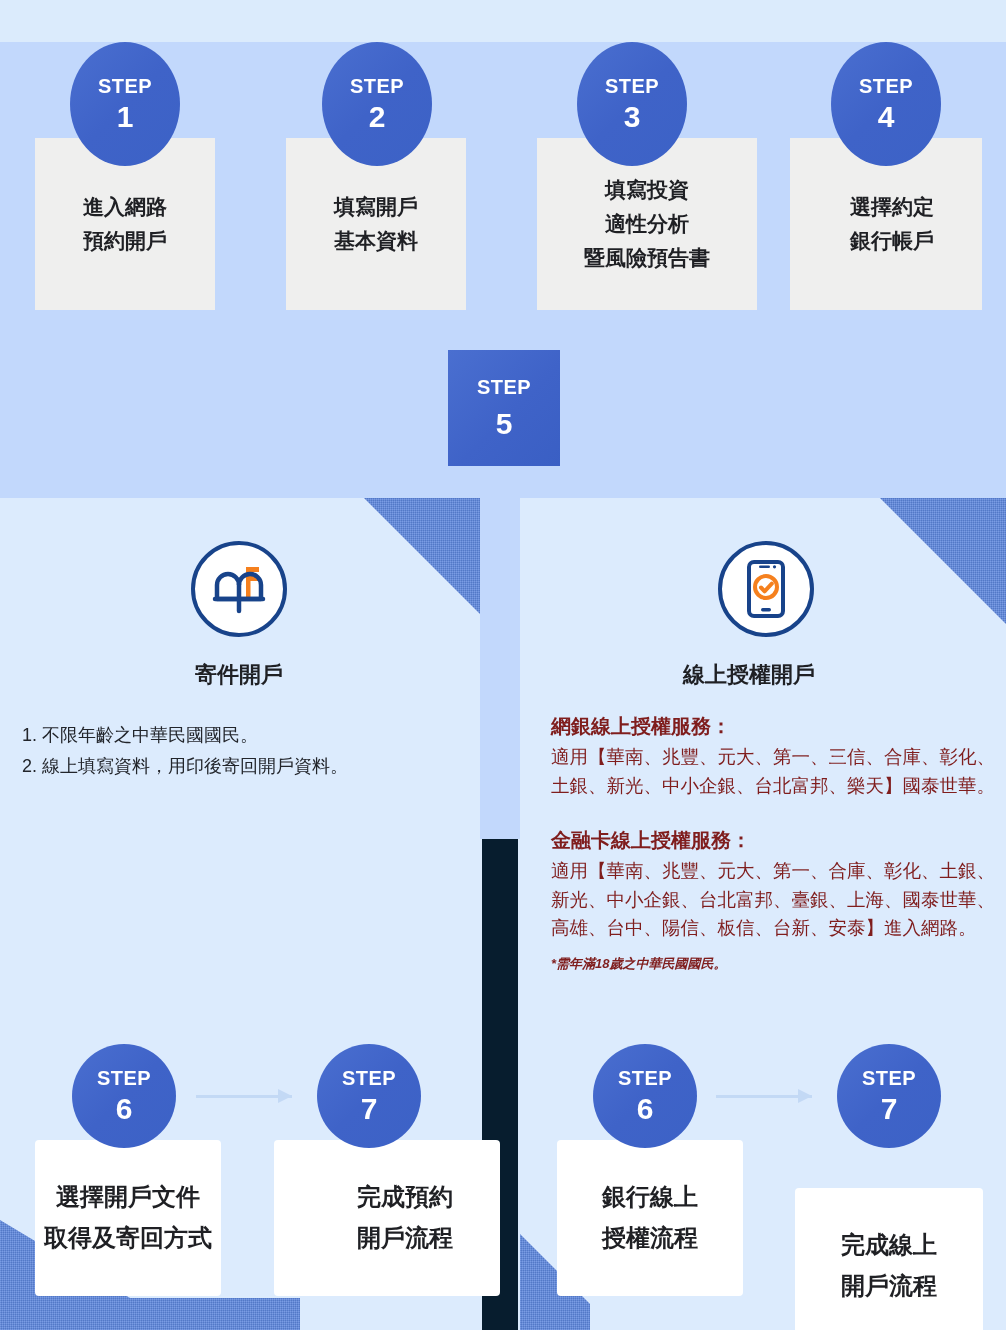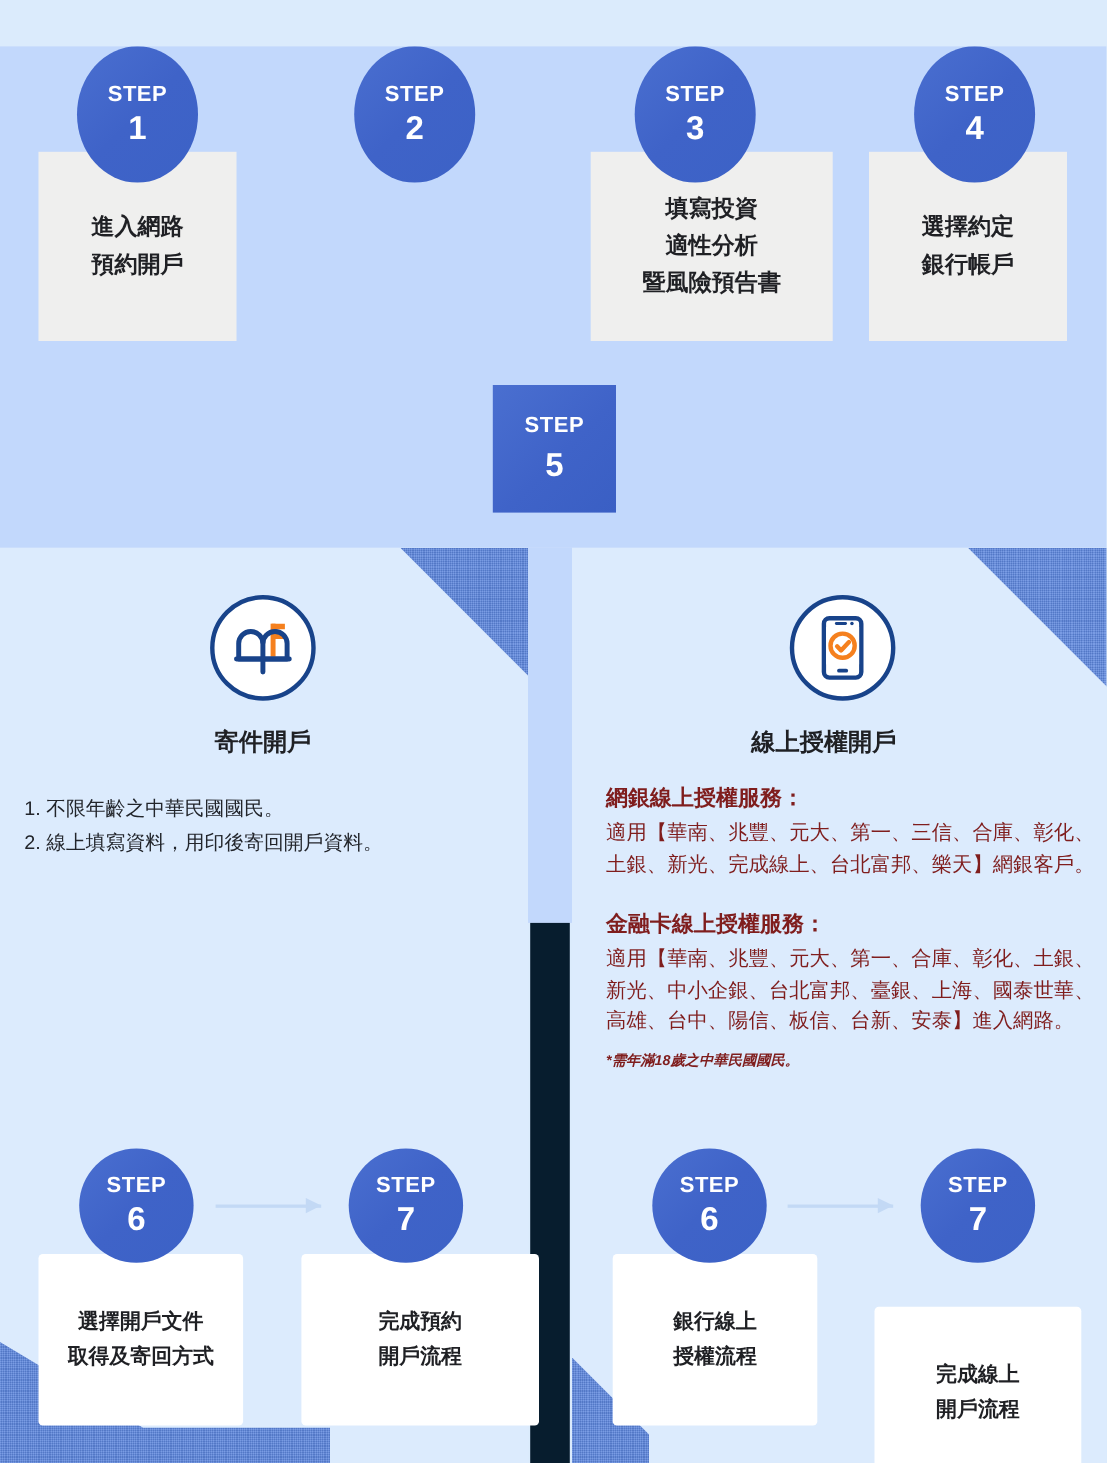--- a/index.html
+++ b/index.html
@@ -60,21 +60,21 @@
     display:flex;flex-direction:column;align-items:center;justify-content:center;
     color:#1f2024;font-weight:bold;font-size:21px;line-height:1.62;
   }
   .top-card span{display:block;white-space:nowrap;}
 
   
   .bot-card{
     position:absolute;width:185px;height:156px;background:#fff;
     border-radius:4px;z-index:2;
     display:flex;flex-direction:column;align-items:center;justify-content:center;
-    color:#1f2024;font-weight:bold;font-size:19px;line-height:1.7;
+    color:#1f2024;font-weight:bold;font-size:24px;line-height:1.7;
   }
   .bot-card span{display:block;white-space:nowrap;}
 
   .arrow{position:absolute;height:14px;z-index:2;}
   .arrow .line{position:absolute;left:0;top:6px;height:3px;width:100%;background:#c3d9f5;}
   .arrow .head{position:absolute;right:0;top:0;width:0;height:0;
      border-top:7px solid transparent;border-bottom:7px solid transparent;
      border-left:14px solid #c3d9f5;}
 
   
@@ -119,36 +119,40 @@
   </div>
   <div class="top-card" style="left:35px;">
     <span>進入網路</span>
     <span>預約開戶</span>
   </div>
 
   <div class="step-badge" style="left:322px;top:0;width:110px;height:124px;">
     <span class="s-word">STEP</span>
     <span class="s-num">2</span>
   </div>
+  <div class="top-card" style="left:286px;">
+    <span>填寫開戶</span>
+    <span>基本資料</span>
+  </div>
 
   <div class="step-badge" style="left:577px;top:0;width:110px;height:124px;">
     <span class="s-word">STEP</span>
     <span class="s-num">3</span>
   </div>
   <div class="top-card" style="left:537px;width:220px;">
     <span>填寫投資</span>
     <span>適性分析</span>
     <span>暨風險預告書</span>
   </div>
 
   <div class="step-badge" style="left:831px;top:0;width:110px;height:124px;">
     <span class="s-word">STEP</span>
     <span class="s-num">4</span>
   </div>
-  <div class="top-card" style="left:790px;">
+  <div class="top-card" style="left:790px;padding-left:12px;">
     <span>選擇約定</span>
     <span>銀行帳戶</span>
   </div>
 
   <div class="step-square" style="left:448px;top:308px;width:112px;height:116px;">
     <span class="s-word">STEP</span>
     <span class="s-num">5</span>
   </div>
 
   <div class="icon-wrap" style="left:191px;top:499px;">
@@ -183,21 +187,21 @@
 
   <div class="arrow" style="left:196px;top:1047px;width:96px;">
     <div class="line"></div>
     <div class="head"></div>
   </div>
 
   <div class="step-badge" style="left:317px;top:1002px;width:104px;height:104px;">
     <span class="s-word">STEP</span>
     <span class="s-num">7</span>
   </div>
-  <div class="bot-card" style="left:274px;top:1098px;width:216px;">
+  <div class="bot-card" style="left:274px;top:1098px;width:190px;padding-left:36px;">
     <span>完成預約</span>
     <span>開戶流程</span>
   </div>
 
   <div class="icon-wrap" style="left:718px;top:499px;">
     <div class="icon-ring">
       <svg width="62" height="62" viewBox="0 0 62 62">
         <rect x="14" y="4" width="34" height="54" rx="5" ry="5" fill="none" stroke="#18438a" stroke-width="4"></rect>
         <rect x="16" y="12" width="30" height="34" fill="#ffffff"></rect>
         <rect x="24" y="7.5" width="11" height="2.6" rx="1.3" fill="#18438a"></rect>
@@ -205,21 +209,21 @@
         <rect x="26" y="50" width="10" height="3.4" rx="1.7" fill="#18438a"></rect>
         <circle cx="31" cy="29" r="11" fill="none" stroke="#f5801e" stroke-width="4"></circle>
         <path d="M26 29.5 l3.6 3.8 l7.2 -7.6" fill="none" stroke="#f5801e" stroke-width="4" stroke-linecap="round" stroke-linejoin="round"></path>
       </svg>
     </div>
   </div>
   <div class="icon-label" style="left:649px;top:618px;width:200px;">線上授權開戶</div>
 
   <div class="rt" style="left:551px;top:670px;">
     <h4>網銀線上授權服務：</h4>
-    <p>適用【華南、兆豐、元大、第一、三信、合庫、彰化、土銀、新光、完成線上、台北富邦、樂天】網銀客戶。</p>
+    <p>適用【華南、兆豐、元大、第一、三信、合庫、彰化、土銀、新光、中小企銀、台北富邦、樂天】國泰世華。</p>
   </div>
 
   <div class="rt" style="left:551px;top:784px;">
     <h4>金融卡線上授權服務：</h4>
     <p>適用【華南、兆豐、元大、第一、合庫、彰化、土銀、新光、中小企銀、台北富邦、臺銀、上海、國泰世華、高雄、台中、陽信、板信、台新、安泰】進入網路。</p>
   </div>
 
   <div class="rt" style="left:551px;top:912px;">
     <p class="note">*需年滿18歲之中華民國國民。</p>
   </div>

